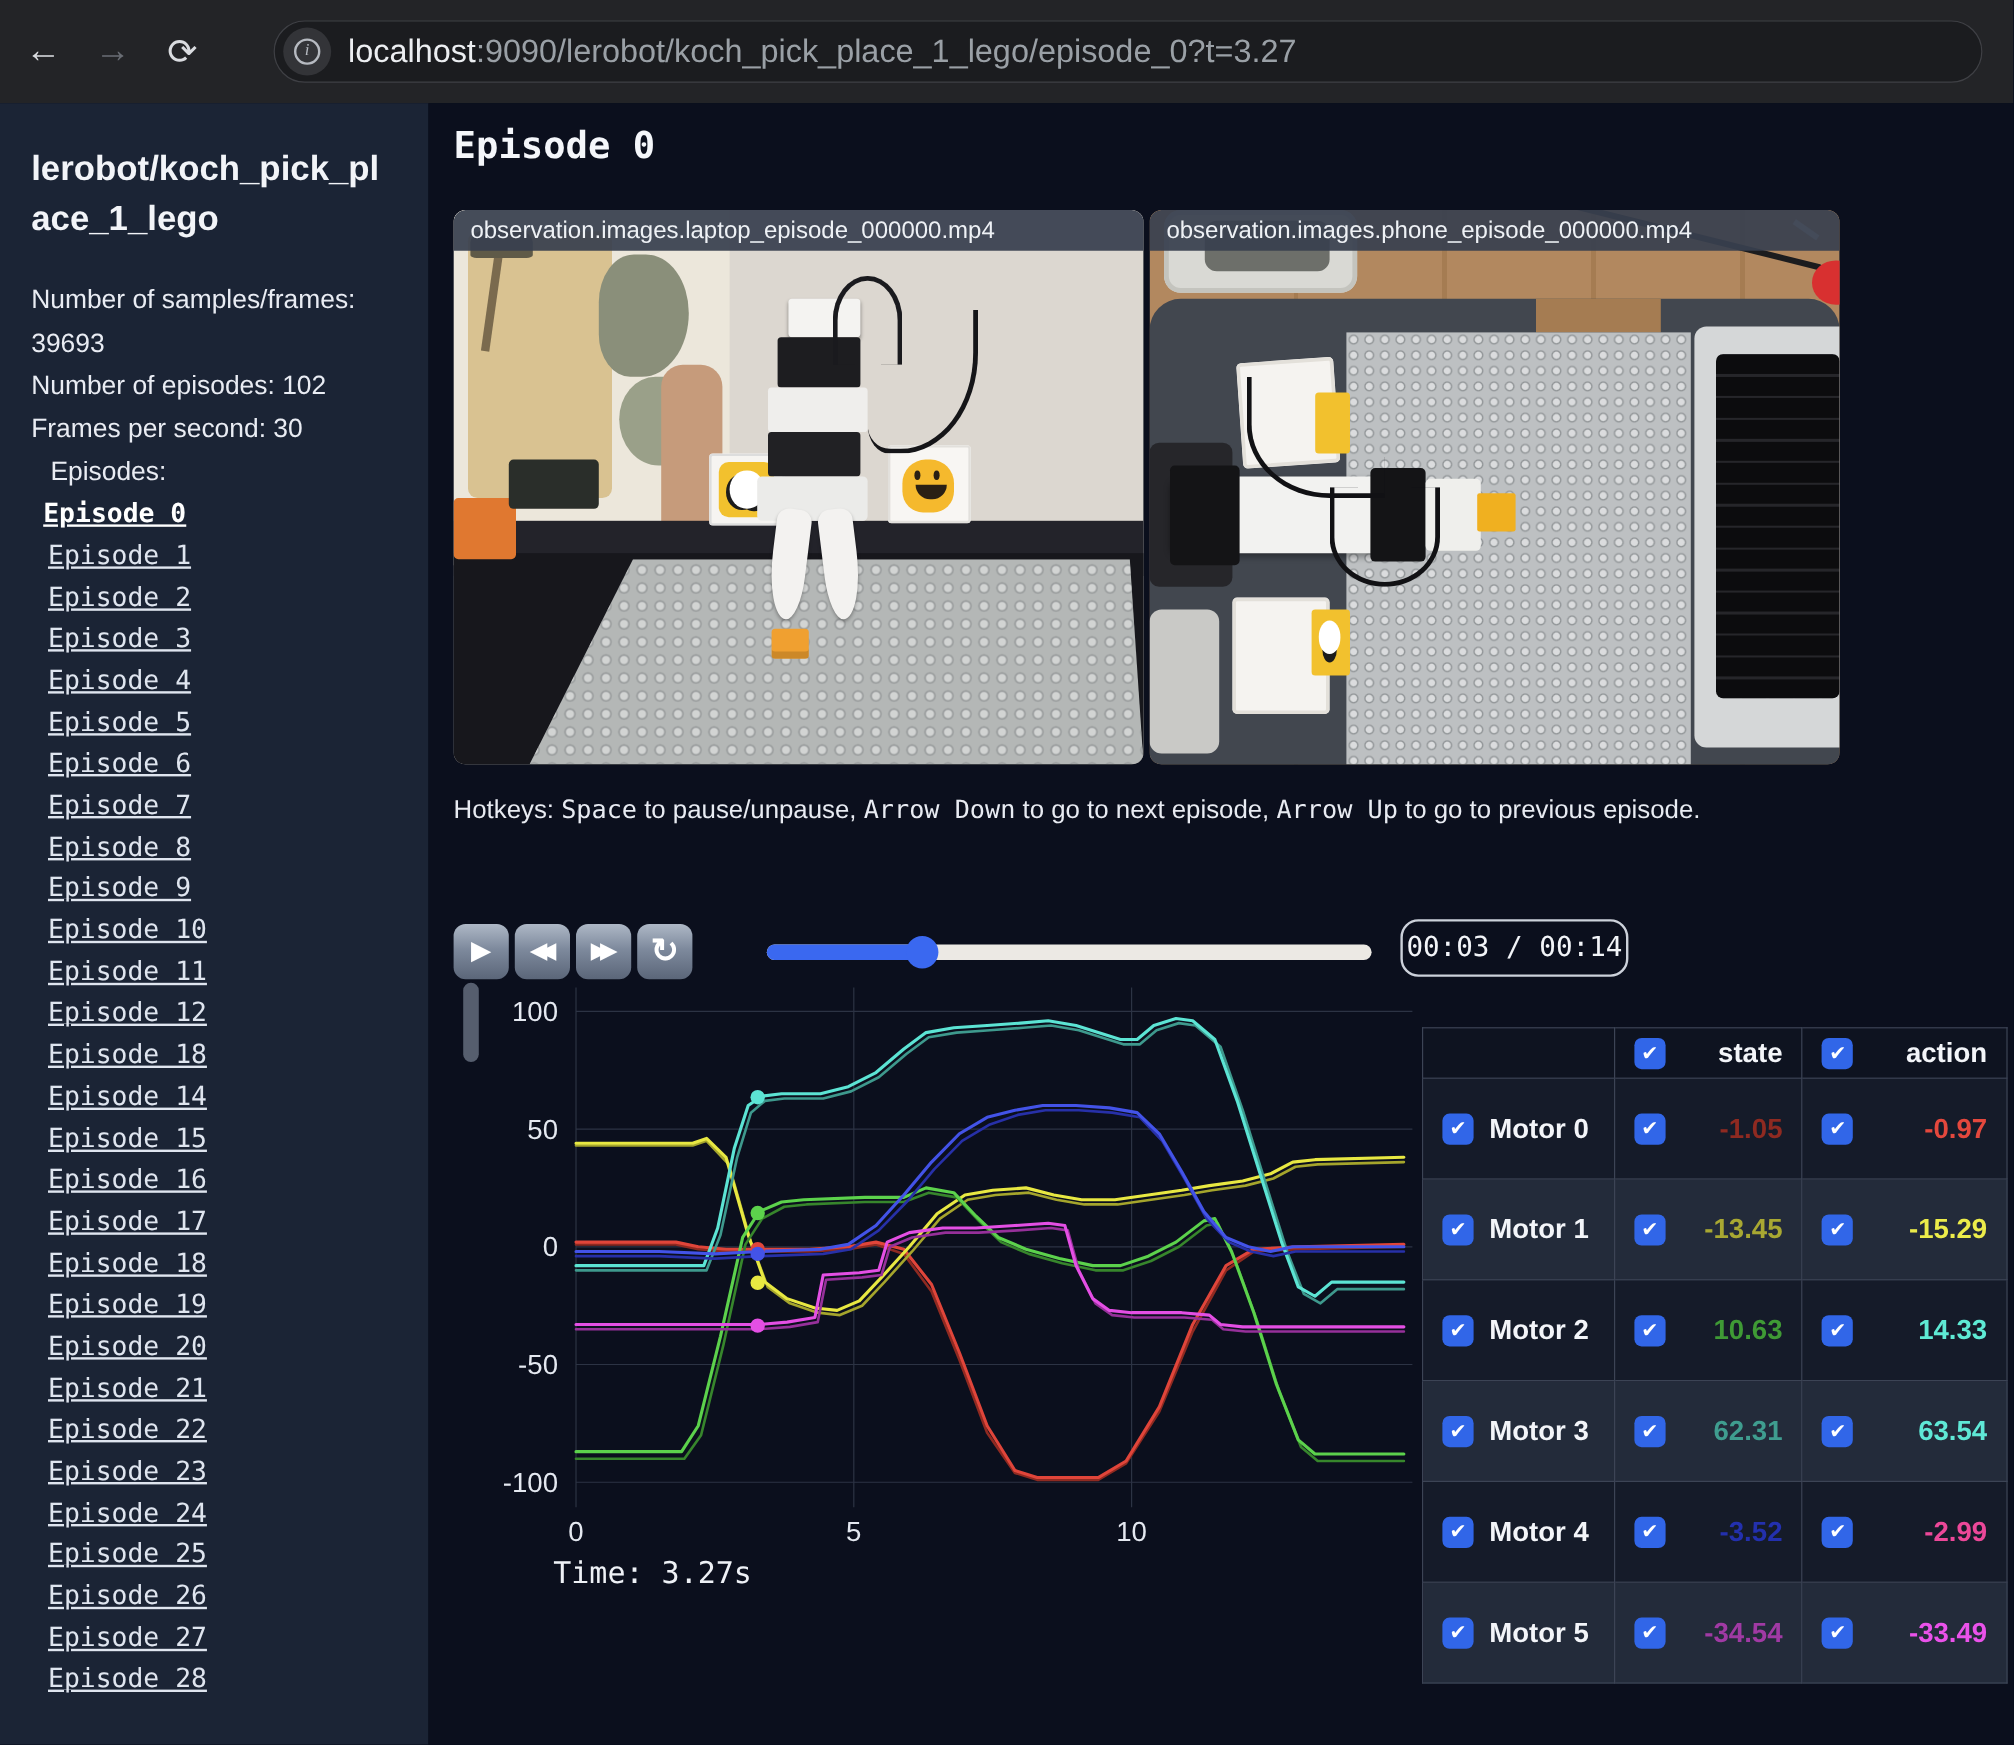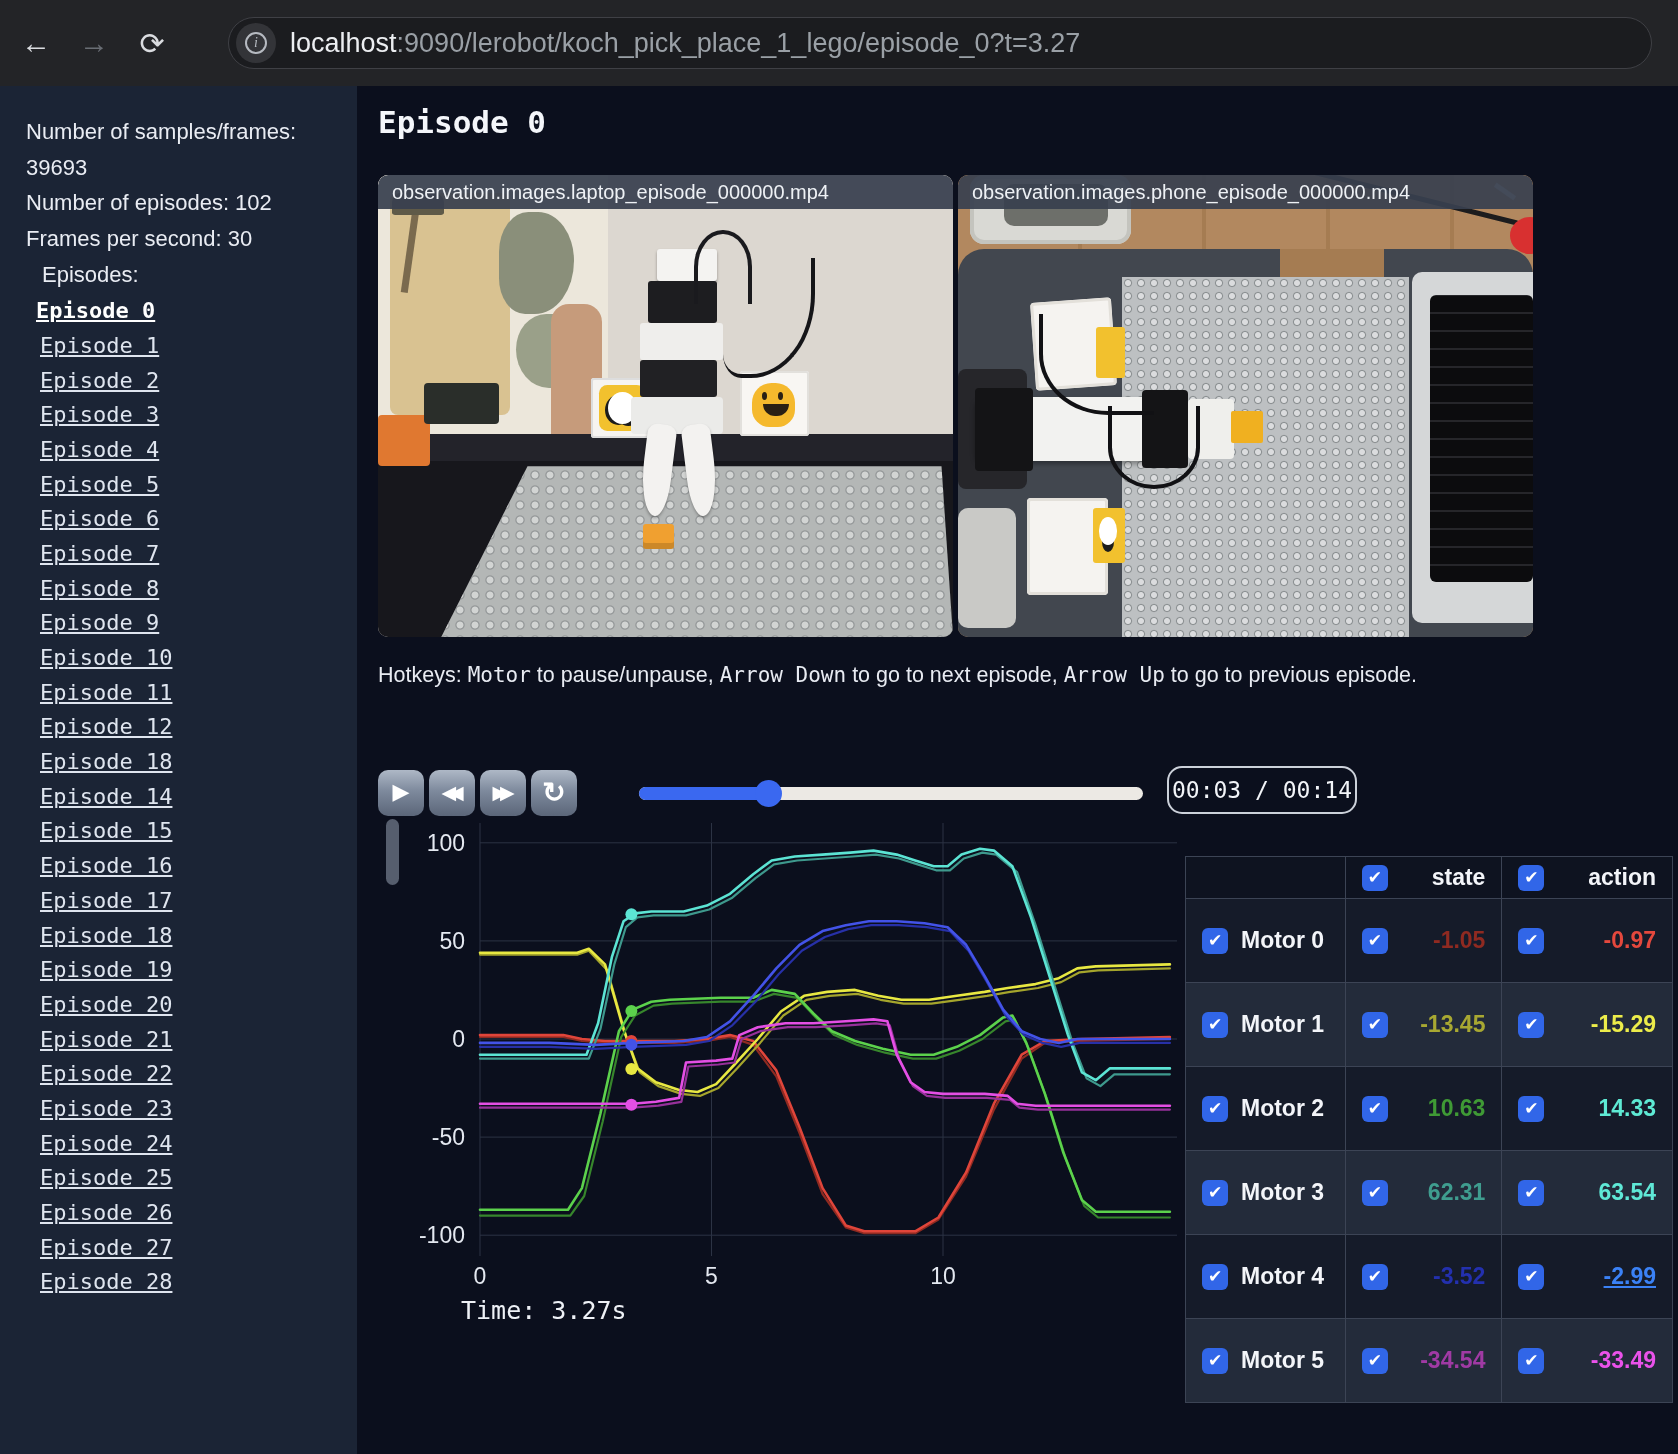--- a/index.html
+++ b/index.html
@@ -90,20 +90,21 @@
     <div class="nav-icon">⟳</div>
     <div class="omnibox">
       <div class="info-chip">
         <div class="info-glyph">i</div>
       </div>
       <div class="url-text sans"><span class="host">localhost</span><span>:9090/lerobot/koch_pick_place_1_lego/episode_0?t=3.27</span></div>
     </div>
   </div>
 
   <div class="sidebar">
+    <div class="ds-title">lerobot/koch_pick_place_1_lego</div>
     <div class="ds-stats">
       <div>Number of samples/frames: 39693</div>
       <div>Number of episodes: 102</div>
       <div>Frames per second: 30</div>
       <div class="ep-header" style="margin-left:16px;">Episodes:</div>
     </div>
     <div class="ep-list">
         <div class="ep-row"><a href="#" class="active">Episode 0</a></div>
         <div class="ep-row"><a href="#">Episode 1</a></div>
         <div class="ep-row"><a href="#">Episode 2</a></div>
@@ -200,21 +201,21 @@
         <div class="abs" style="left:3%;top:46%;width:10%;height:18%;background:#141416;border-radius:4px;"></div>
         <div class="abs" style="left:32%;top:46.5%;width:8%;height:17%;background:#141416;border-radius:4px;"></div>
         <div class="abs" style="left:40%;top:48.5%;width:8%;height:13%;background:#efefec;border-radius:4px;"></div>
         <div class="abs" style="left:47.5%;top:51%;width:5.5%;height:7%;background:#f0b020;border-radius:2px;"></div>
         <div class="abs" style="left:14%;top:30%;width:20%;height:22%;border:4px solid #111114;border-right:none;border-top:none;border-radius:0 0 0 60%;"></div>
         <div class="abs" style="left:26%;top:50%;width:16%;height:18%;border:4px solid #111114;border-top:none;border-radius:0 0 50% 50%;"></div>
       </div>
       <div class="caption">observation.images.phone_episode_000000.mp4</div>
     </div>
 
-    <div class="hotkeys"><span>Hotkeys: </span><span class="mono">Motor</span><span> to pause/unpause, </span><span class="mono">Arrow Down</span><span> to go to next episode, </span><span class="mono">Arrow Up</span><span> to go to previous episode.</span></div>
+    <div class="hotkeys"><span>Hotkeys: </span><span class="mono">Space</span><span> to pause/unpause, </span><span class="mono">Arrow Down</span><span> to go to next episode, </span><span class="mono">Arrow Up</span><span> to go to previous episode.</span></div>
 
     <div class="controls">
       <div>
           <button class="pbtn " style="left: 0px;">
             <span class="g">▶</span>
           </button>
           <button class="pbtn rw" style="left: 51px;">
             <span class="g">◀◀</span>
           </button>
           <button class="pbtn ff" style="left: 102px;">
@@ -382,21 +383,21 @@
             </td>
             <td>
               <div class="cellflex">
                 <span class="cb"></span>
                 <span class="val" style="color: rgb(35, 48, 174);">-3.52</span>
               </div>
             </td>
             <td>
               <div class="cellflex">
                 <span class="cb"></span>
-                <span class="val" style="color: #3b82f6; text-decoration: underline;">-2.99</span>
+                <span class="val" style="color: #ec4899;">-2.99</span>
               </div>
             </td>
           </tr>
           <tr class="odd">
             <td>
               <div class="cellflex">
                 <span class="cb"></span>
                 <span class="mlabel">Motor 5</span>
               </div>
             </td>

